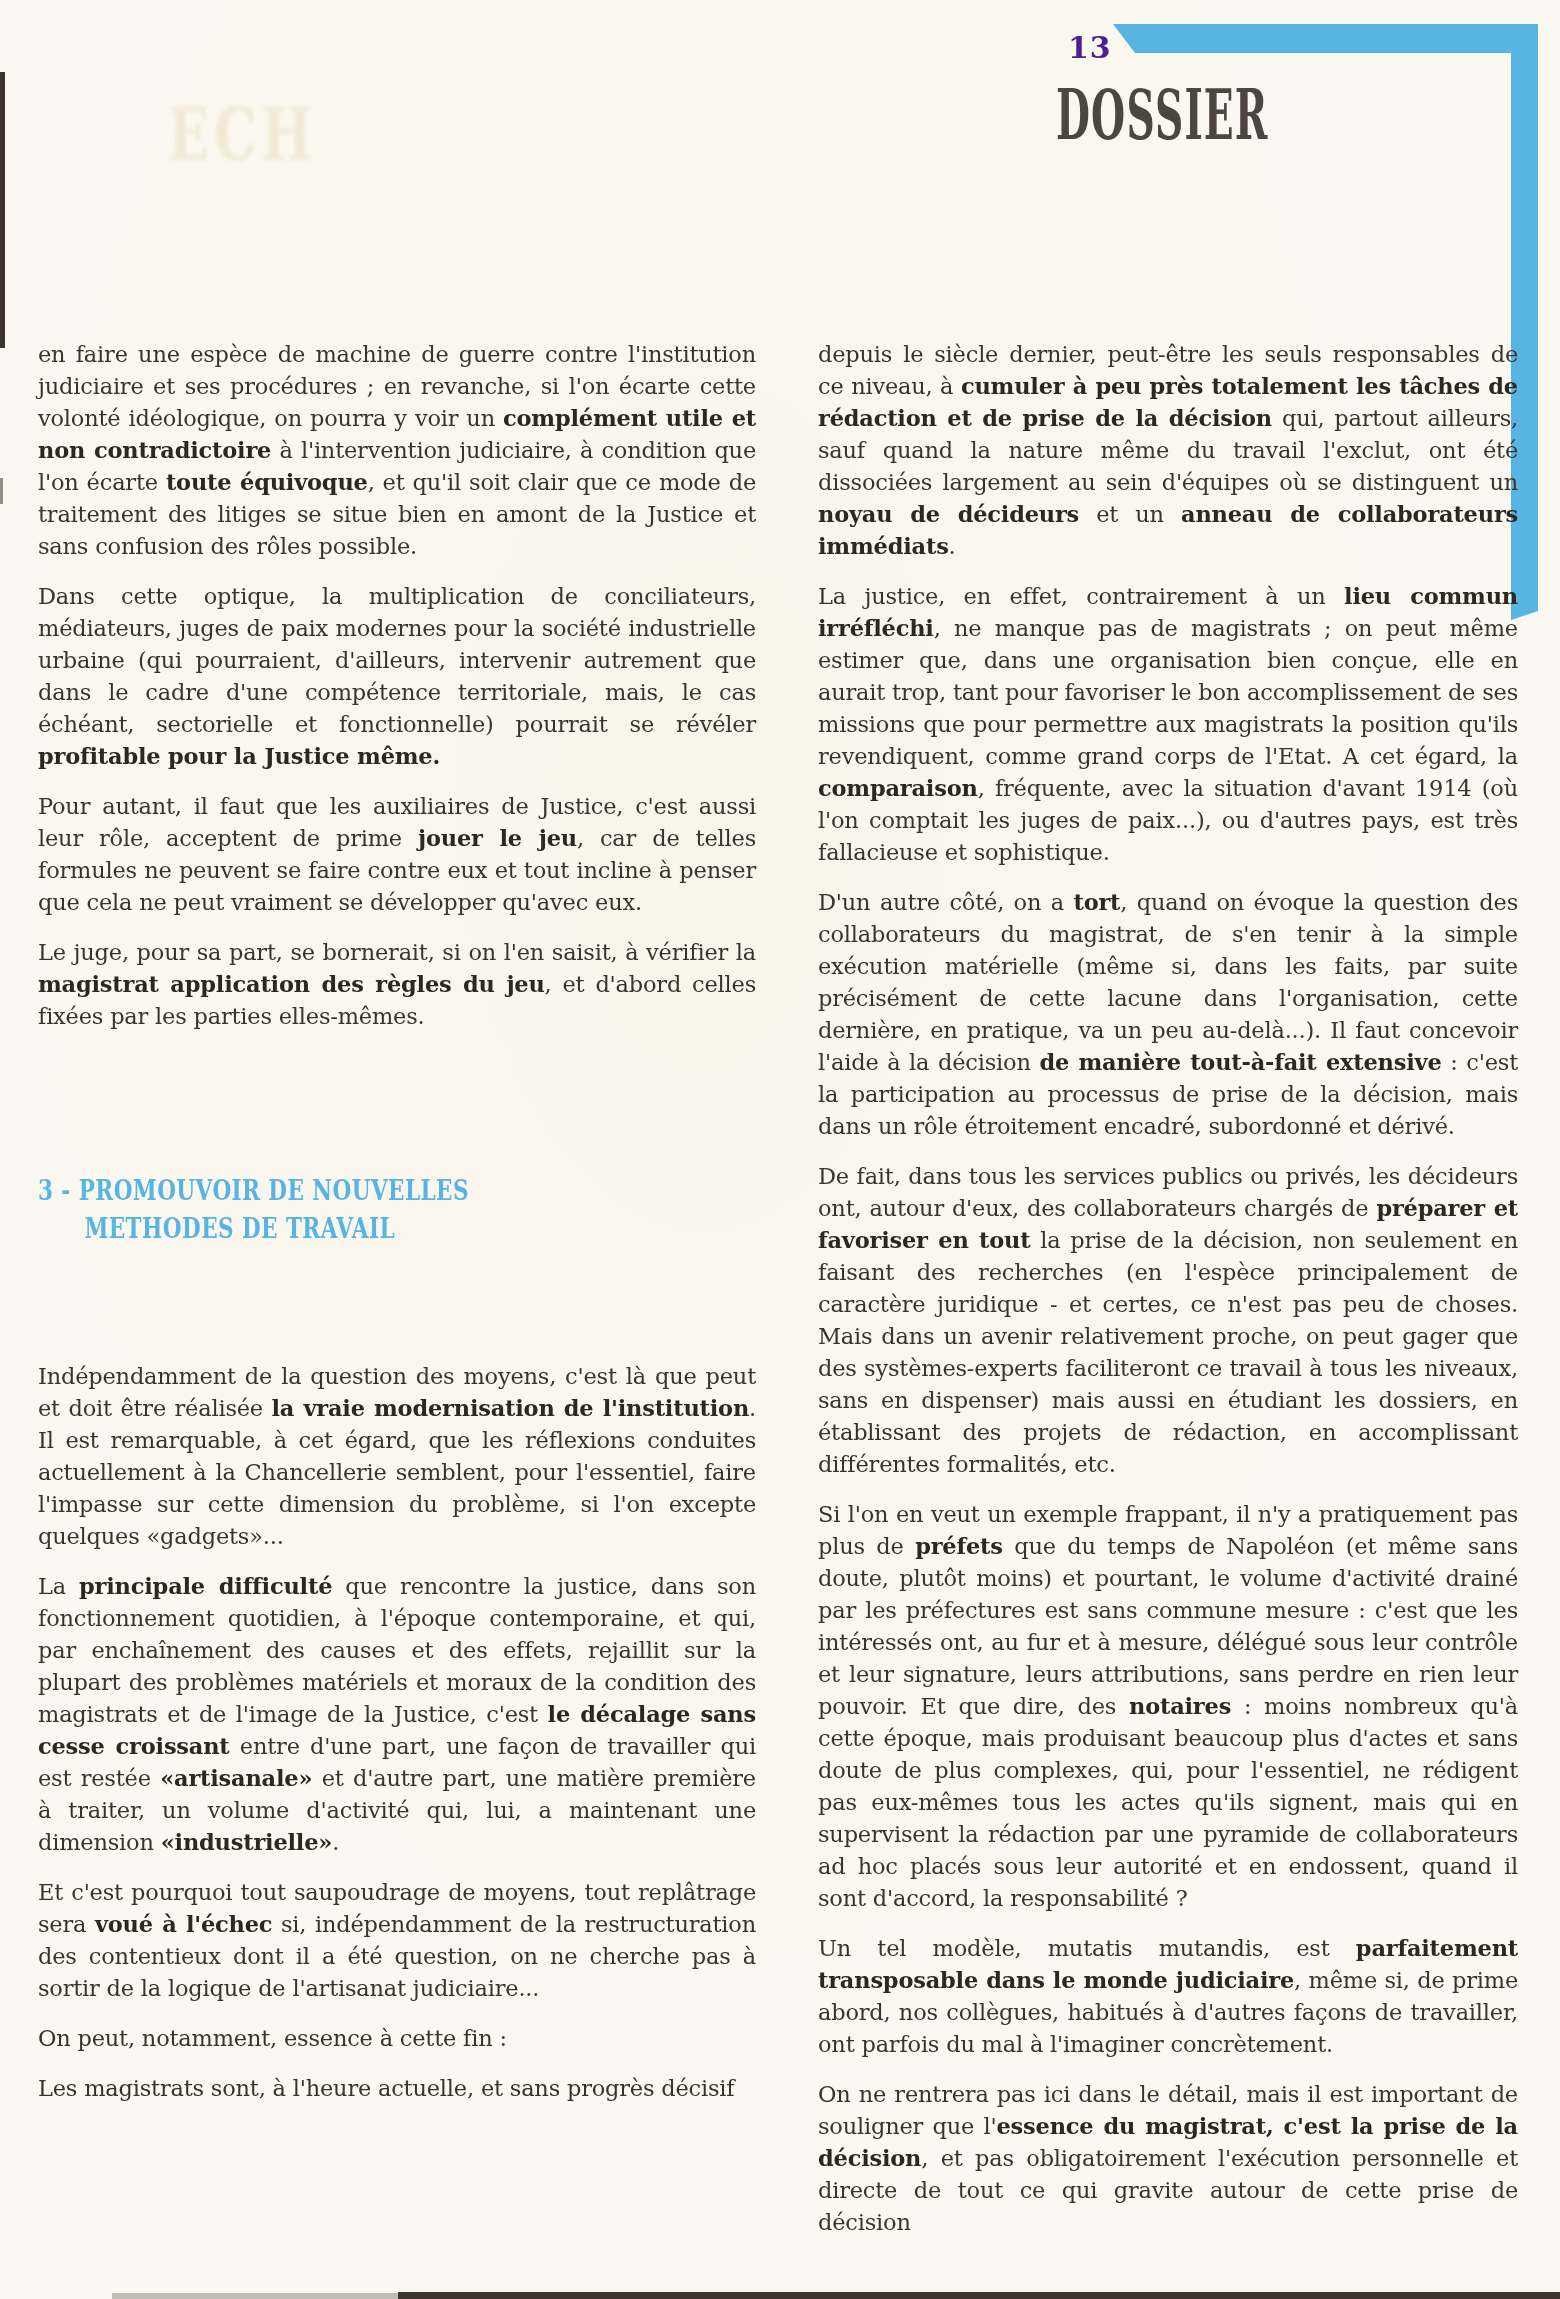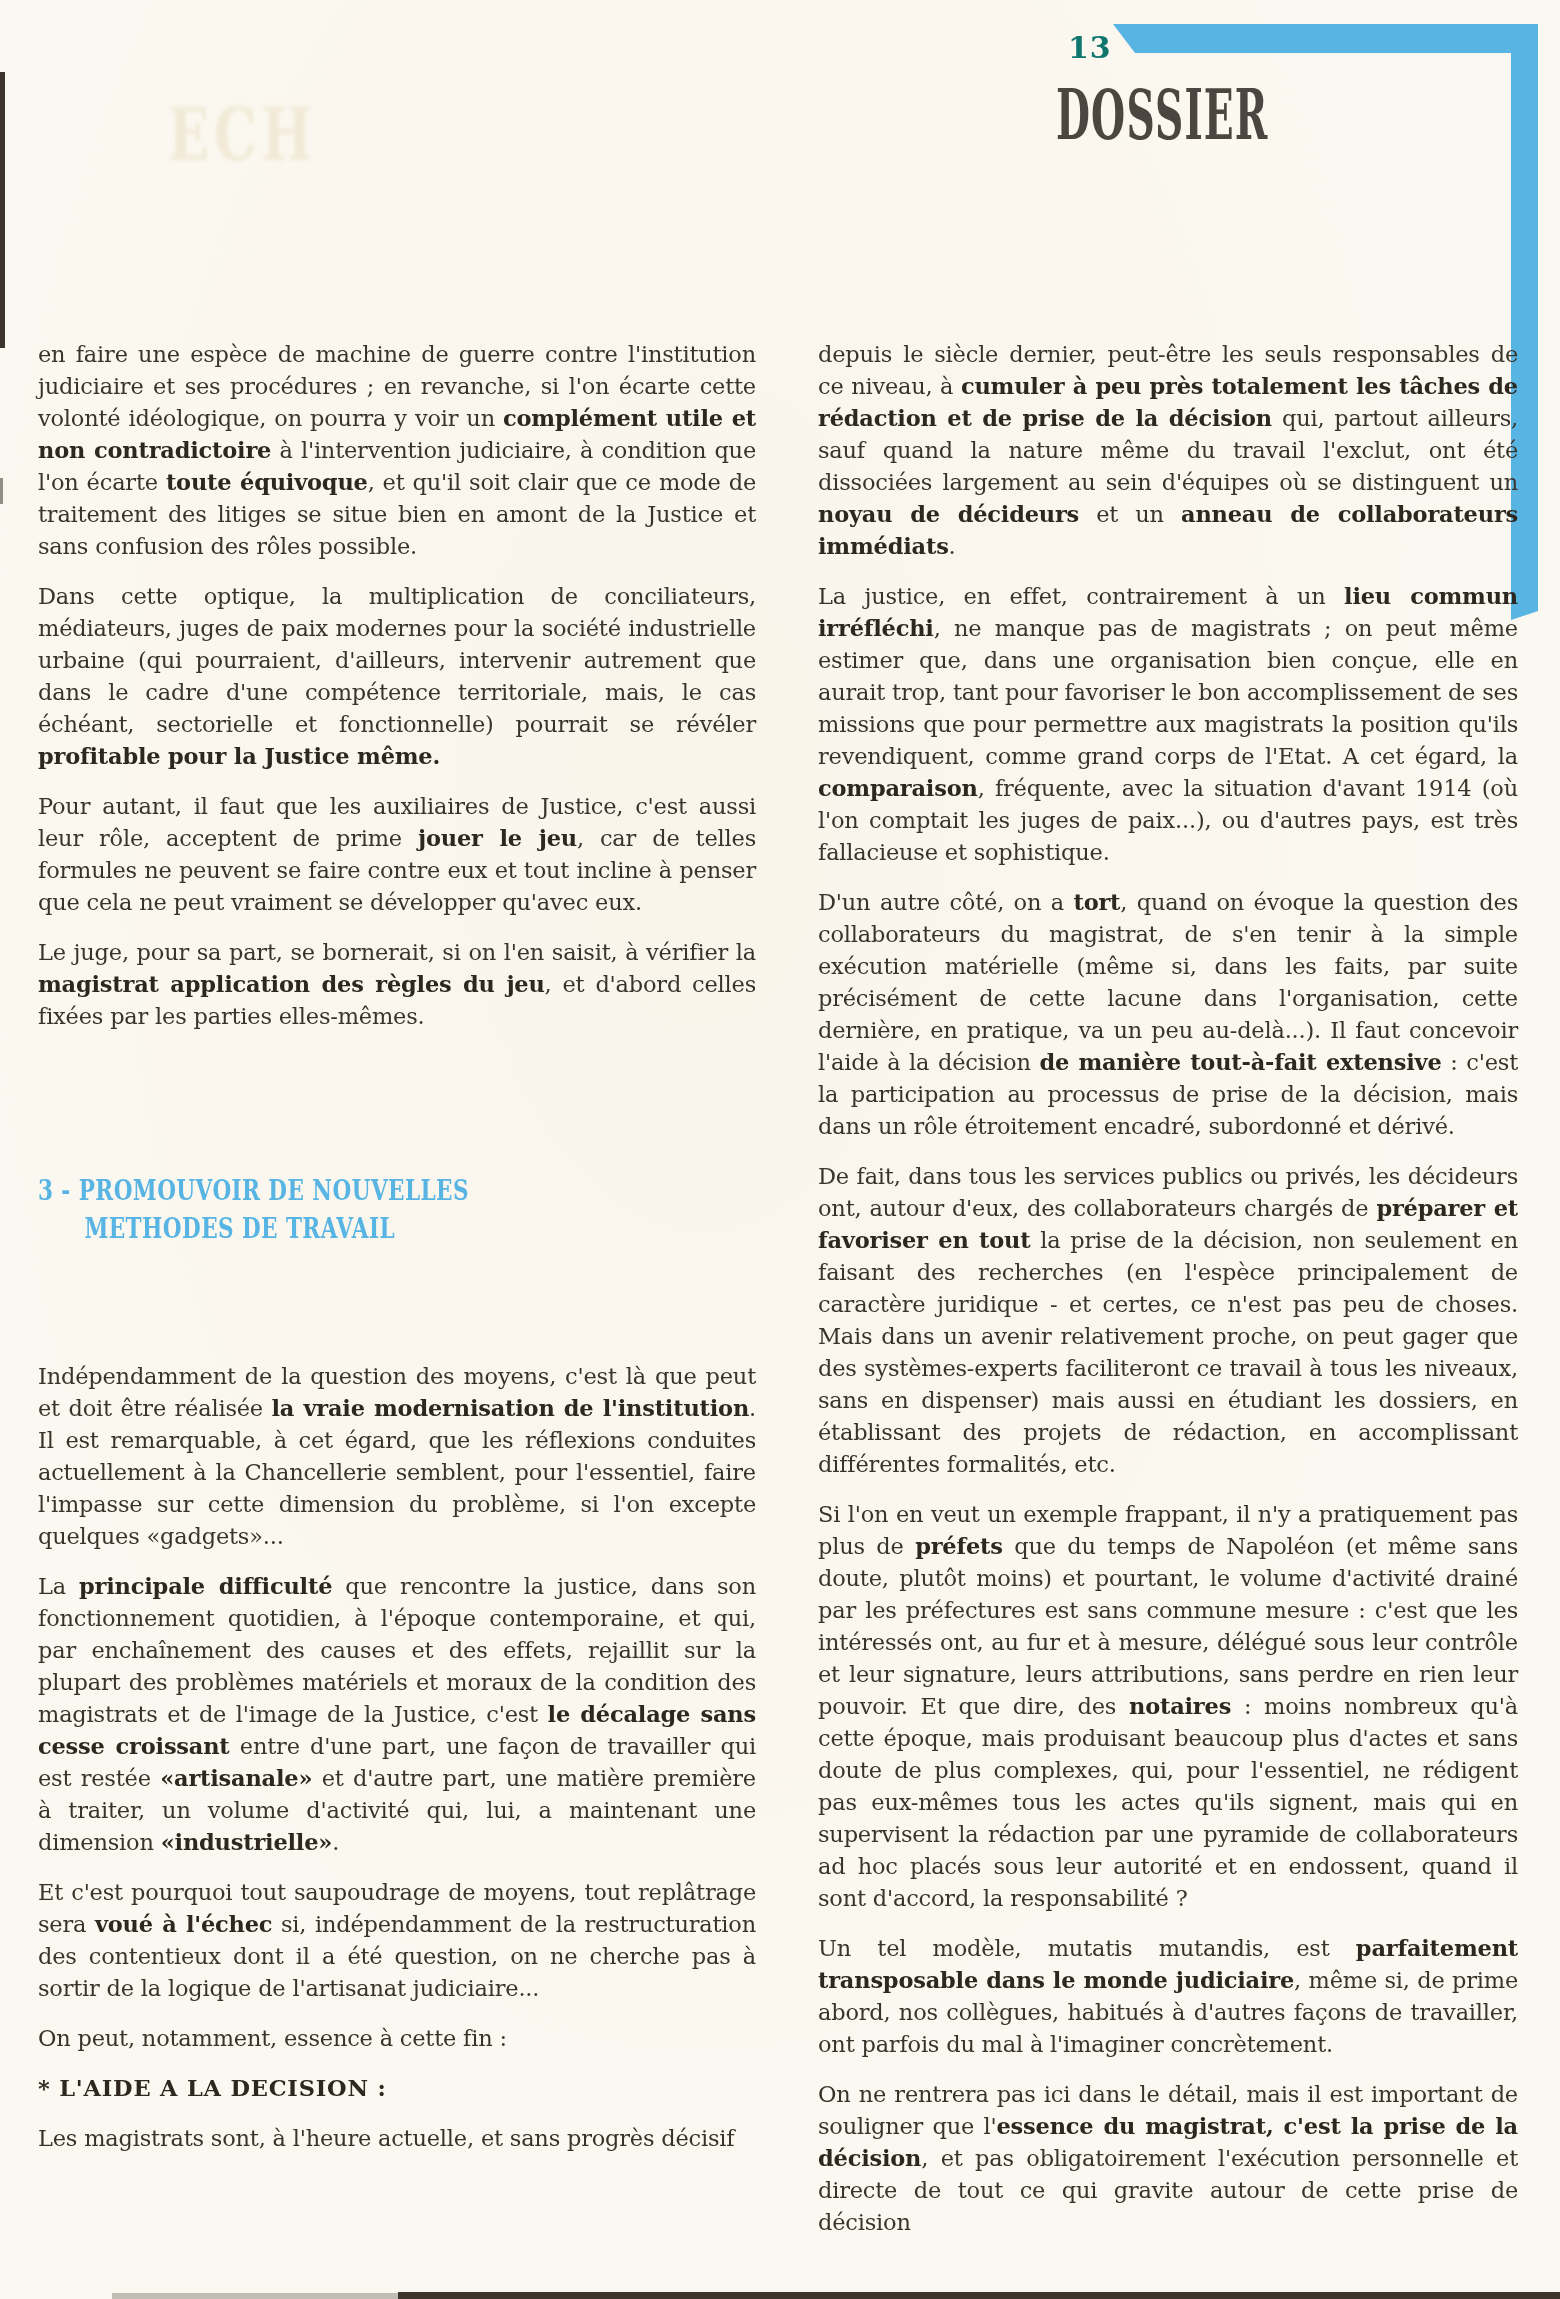--- a/index.html
+++ b/index.html
@@ -62,21 +62,21 @@
     position:absolute;left:168px;top:92px;
     font-size:72px;font-weight:bold;letter-spacing:6px;
     color:#eadfc2;opacity:.55;filter:blur(2px);
     transform:scaleX(0.75);transform-origin:0 0;
   }
 </style>
 </head>
 <body>
 
 <div id="ghost-text">ECH</div>
-<div id="page-number" style="color: #0f766e;">13</div>
+<div id="page-number" style="color: #4c1d95;">13</div>
 <div id="dossier-title" style="color: rgb(77, 69, 64);">DOSSIER</div>
 <div class="bar-h" style="background: rgb(87, 180, 227);"></div>
 <div class="bar-v" style="background: rgb(87, 180, 227);"></div>
 
 <div class="edge-left-1" style="background: rgb(61, 53, 44);"></div>
 <div class="edge-left-2" style="background: rgb(61, 53, 44);"></div>
 <div class="edge-bottom" style="background: rgb(61, 53, 44);"></div>
 <div class="edge-bottom-faint" style="background: rgb(61, 53, 44);"></div>
 
 <div class="col col-left">
@@ -88,21 +88,20 @@
     </div>
   <h2 class="section-heading" style="color: rgb(87, 180, 227);">
     <span>3 - PROMOUVOIR DE NOUVELLES</span>
     <span class="hl2">METHODES DE TRAVAIL</span>
   </h2>
   <div id="left-bottom">
       <p class="para"><span>Indépendamment de la question des moyens, c'est là que peut et doit être réalisée </span><b>la vraie modernisation de l'institution</b><span>. Il est remarquable, à cet égard, que les réflexions conduites actuellement à la Chancellerie semblent, pour l'essentiel, faire l'impasse sur cette dimension du problème, si l'on excepte quelques «gadgets»...</span></p>
       <p class="para"><span>La </span><b>principale difficulté</b><span> que rencontre la justice, dans son fonctionnement quotidien, à l'époque contemporaine, et qui, par enchaînement des causes et des effets, rejaillit sur la plupart des problèmes matériels et moraux de la condition des magistrats et de l'image de la Justice, c'est </span><b>le décalage sans cesse croissant</b><span> entre d'une part, une façon de travailler qui est restée </span><b>«artisanale»</b><span> et d'autre part, une matière première à traiter, un volume d'activité qui, lui, a maintenant une dimension </span><b>«industrielle»</b><span>.</span></p>
       <p class="para"><span>Et c'est pourquoi tout saupoudrage de moyens, tout replâtrage sera </span><b>voué à l'échec</b><span> si, indépendamment de la restructuration des contentieux dont il a été question, on ne cherche pas à sortir de la logique de l'artisanat judiciaire...</span></p>
       <p class="para"><span>On peut, notamment, essence à cette fin :</span></p>
-      <p class="para subhead"><b>* L'AIDE A LA DECISION :</b></p>
       <p class="para"><span>Les magistrats sont, à l'heure actuelle, et sans progrès décisif</span></p>
     </div>
 </div>
 
 <div class="col col-right" id="right-col">
     <p class="para"><span>depuis le siècle dernier, peut-être les seuls responsables de ce niveau, à </span><b>cumuler à peu près totalement les tâches de rédaction et de prise de la décision</b><span> qui, partout ailleurs, sauf quand la nature même du travail l'exclut, ont été dissociées largement au sein d'équipes où se distinguent un </span><b>noyau de décideurs</b><span> et un </span><b>anneau de collaborateurs immédiats</b><span>.</span></p>
     <p class="para"><span>La justice, en effet, contrairement à un </span><b>lieu commun irréfléchi</b><span>, ne manque pas de magistrats ; on peut même estimer que, dans une organisation bien conçue, elle en aurait trop, tant pour favoriser le bon accomplissement de ses missions que pour permettre aux magistrats la position qu'ils revendiquent, comme grand corps de l'Etat. A cet égard, la </span><b>comparaison</b><span>, fréquente, avec la situation d'avant 1914 (où l'on comptait les juges de paix...), ou d'autres pays, est très fallacieuse et sophistique.</span></p>
     <p class="para"><span>D'un autre côté, on a </span><b>tort</b><span>, quand on évoque la question des collaborateurs du magistrat, de s'en tenir à la simple exécution matérielle (même si, dans les faits, par suite précisément de cette lacune dans l'organisation, cette dernière, en pratique, va un peu au-delà...). Il faut concevoir l'aide à la décision </span><b>de manière tout-à-fait extensive</b><span> : c'est la participation au processus de prise de la décision, mais dans un rôle étroitement encadré, subordonné et dérivé.</span></p>
     <p class="para"><span>De fait, dans tous les services publics ou privés, les décideurs ont, autour d'eux, des collaborateurs chargés de </span><b>préparer et favoriser en tout</b><span> la prise de la décision, non seulement en faisant des recherches (en l'espèce principalement de caractère juridique - et certes, ce n'est pas peu de choses. Mais dans un avenir relativement proche, on peut gager que des systèmes-experts faciliteront ce travail à tous les niveaux, sans en dispenser) mais aussi en étudiant les dossiers, en établissant des projets de rédaction, en accomplissant différentes formalités, etc.</span></p>
     <p class="para"><span>Si l'on en veut un exemple frappant, il n'y a pratiquement pas plus de </span><b>préfets</b><span> que du temps de Napoléon (et même sans doute, plutôt moins) et pourtant, le volume d'activité drainé par les préfectures est sans commune mesure : c'est que les intéressés ont, au fur et à mesure, délégué sous leur contrôle et leur signature, leurs attributions, sans perdre en rien leur pouvoir. Et que dire, des </span><b>notaires</b><span> : moins nombreux qu'à cette époque, mais produisant beaucoup plus d'actes et sans doute de plus complexes, qui, pour l'essentiel, ne rédigent pas eux-mêmes tous les actes qu'ils signent, mais qui en supervisent la rédaction par une pyramide de collaborateurs ad hoc placés sous leur autorité et en endossent, quand il sont d'accord, la responsabilité ?</span></p>

